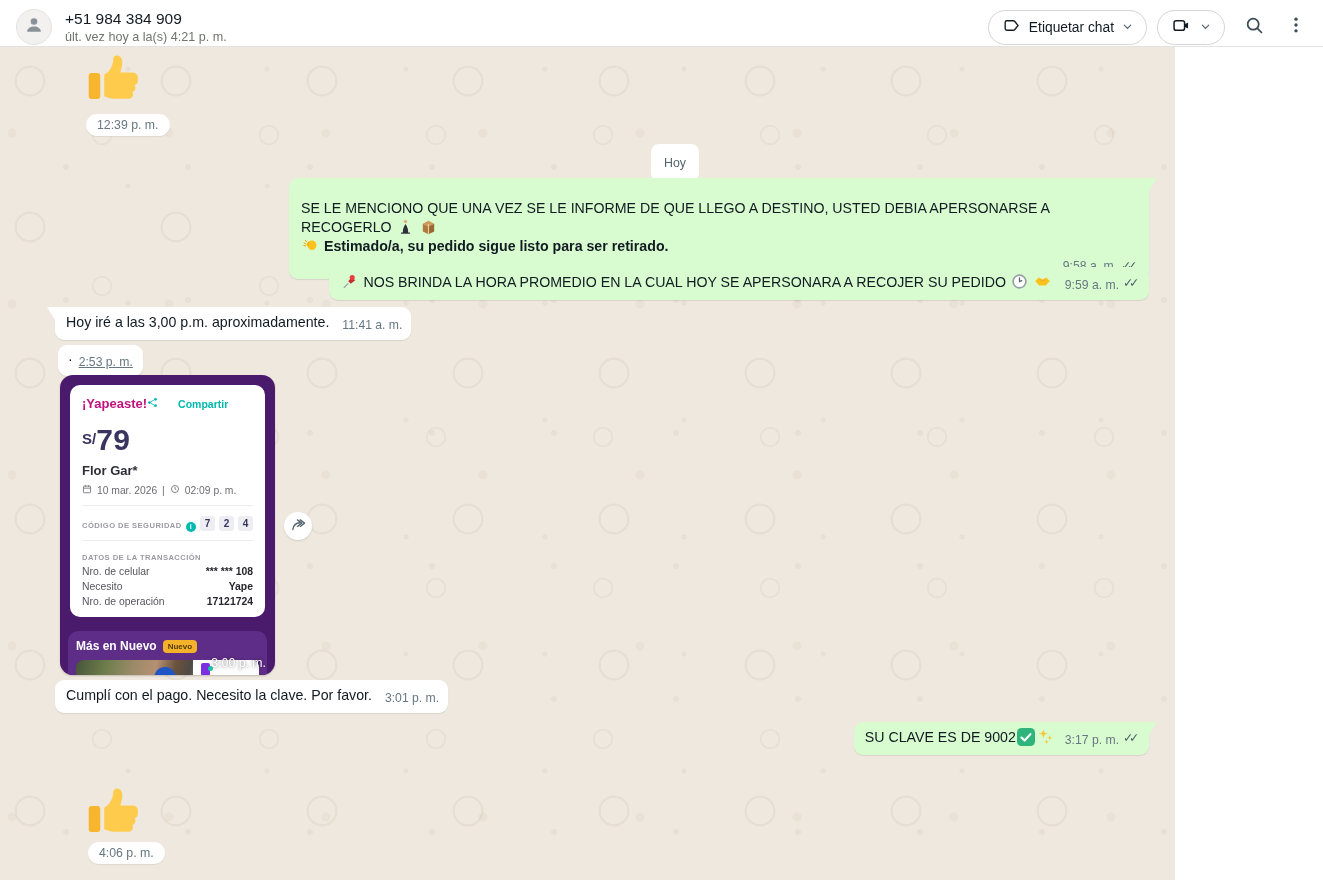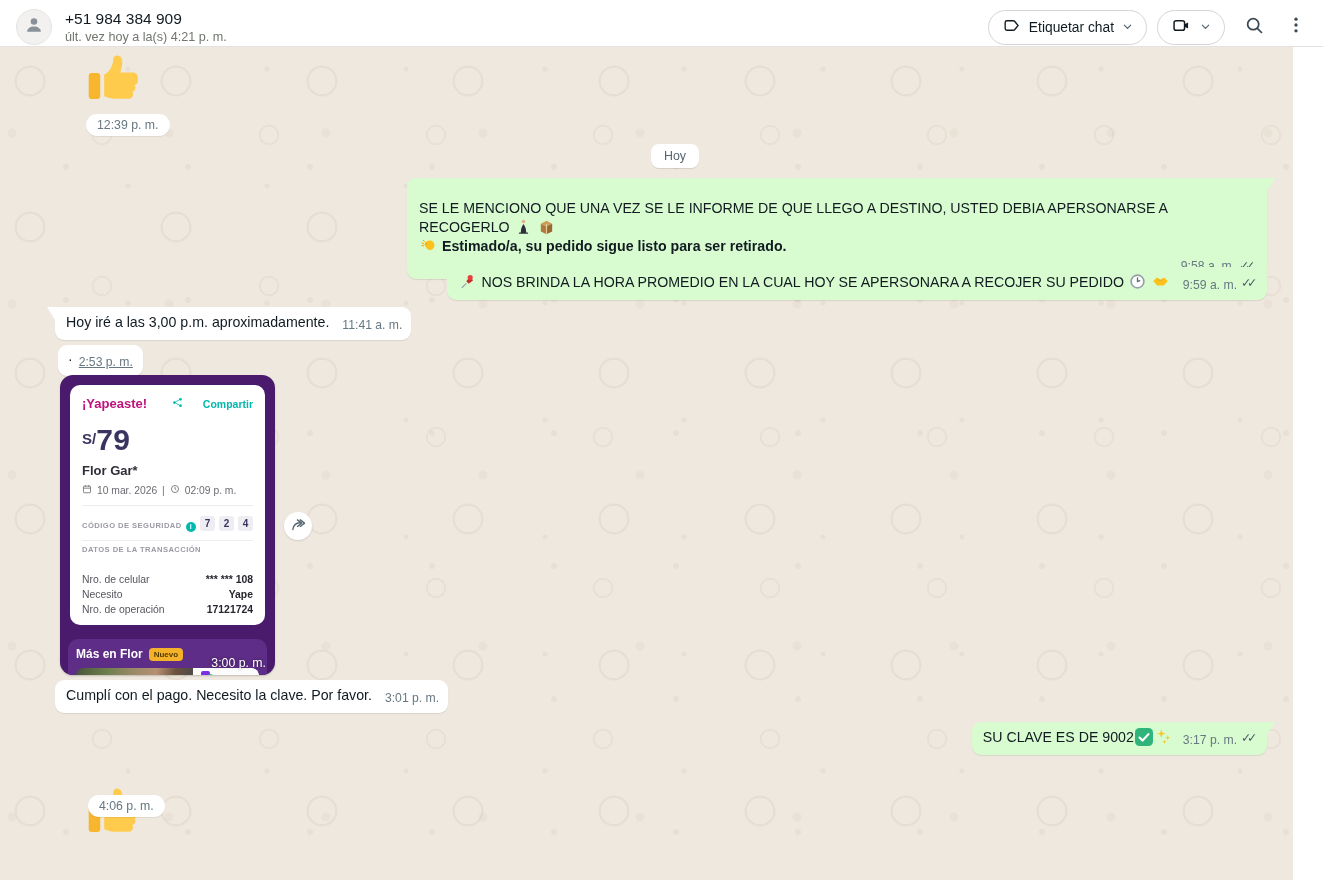--- a/index.html
+++ b/index.html
@@ -19,21 +19,21 @@
   .hdr-sub{ font-size:12.6px; color:#70766d; margin-top:2px; }
   .hdr-spacer{ flex:1; }
   .hdr-actions{ display:flex; align-items:center; gap:10px; }
   .pill-btn{ height:35px; border:1px solid #d7d5d3; border-radius:18px; background:#fff;
     display:flex; align-items:center; gap:8px; padding:0 13px; cursor:pointer; }
   .pill-btn .lbl{ font-size:13.8px; color:#111b21; white-space:nowrap; }
   .icon-btn{ width:38px; height:38px; display:flex; align-items:center; justify-content:center; cursor:pointer; border-radius:50%; }
 
   
   .chat-area{
-    position:absolute; top:47px; left:0; width:1293px; height:833px; overflow:hidden;
+    position:absolute; top:47px; left:0; width:1175px; height:833px; overflow:hidden;
     background-color:#efe8de;
     background-image:
       radial-gradient(circle at 30px 34px, transparent 13px, rgba(146,122,94,.085) 13.5px 15px, transparent 16px),
       radial-gradient(circle at 102px 88px, transparent 8px, rgba(146,122,94,.075) 8.5px 9.8px, transparent 10.6px),
       radial-gradient(circle at 66px 120px, rgba(146,122,94,.08) 2.6px, transparent 3.4px),
       radial-gradient(circle at 128px 22px, rgba(146,122,94,.08) 2.2px, transparent 3px),
       radial-gradient(circle at 12px 86px, rgba(146,122,94,.06) 4px, transparent 5px);
     background-size:146px 146px, 167px 151px, 122px 133px, 139px 117px, 157px 171px;
   }
 
@@ -54,46 +54,46 @@
   .ticks{ font-size:12.5px; color:#4a5d68; letter-spacing:-4.5px; margin-left:4px; padding-right:5px; font-style:italic;}
   .meta-row{ text-align:right; line-height:13px; margin-top:3px; }
   .wrapline{ white-space:normal; }
   b{ font-weight:bold; }
 
   .emj{ display:inline-block; width:17px; height:17px; vertical-align:-3px; margin:0 1px; }
   .emj svg{ width:100%; height:100%; display:block; }
 
   .time-pill{ position:absolute; background:#ffffff; border-radius:14px; padding:4px 11px;
     font-size:12.3px; color:#667781; box-shadow:0 1px 1px rgba(0,0,0,.07); white-space:nowrap;}
-  .date-pill{ position:absolute; background:#ffffff; border-radius:8px; padding:5px 13px;
+  .date-pill{ position:absolute; background:#ffffff; border-radius:8px; padding:12px 13px;
     font-size:12.4px; color:#54656f; box-shadow:0 1px .5px rgba(0,0,0,.1); }
   .sticker{ position:absolute; width:54px; height:54px; cursor:pointer; }
   .sticker svg{ width:100%; height:100%; }
 
   
   .yape-card{ position:absolute; left:60px; top:328px; width:215px; height:300px;
     background:#4a1a6d; border-radius:13px; overflow:hidden; box-shadow:0 1px 2px rgba(0,0,0,.2); cursor:pointer;}
   .y-white{ margin:10px 10px 0 10px; background:#fff; border-radius:10px; padding:11px 12px 10px 12px; }
-  .y-head{ display:flex; justify-content:space-between; align-items:center; }
+  .y-head{ display:flex; justify-content:flex-start; align-items:center; }
   .y-title{ color:#c0127c; font-weight:bold; font-size:13px; }
   .y-share{ display:flex; align-items:center; gap:20px; color:#00b9ad; font-size:10.5px; font-weight:bold; }
   .y-amount{ margin-top:12px; color:#3a3560; }
   .y-cur{ font-size:15px; font-weight:bold; vertical-align:6px; }
   .y-num{ font-size:30px; font-weight:bold; letter-spacing:.5px; }
   .y-name{ margin-top:6px; font-size:13px; font-weight:bold; color:#2f2f3a; }
   .y-date{ margin-top:6px; display:flex; align-items:center; gap:5px; font-size:10.3px; color:#6c6c74; }
   .y-div{ border-top:1px solid #ececf1; margin-top:9px; }
   .y-code{ display:flex; justify-content:space-between; align-items:center; margin-top:8px; }
   .y-smallcap{ font-size:7.6px; color:#9a9aa4; letter-spacing:.45px; font-weight:bold; }
   .y-info{ display:inline-flex; width:10px; height:10px; border-radius:50%; background:#00b9ad; color:#fff;
     font-size:7px; align-items:center; justify-content:center; font-weight:bold; margin-left:4px; vertical-align:-1px;}
   .y-digits{ display:flex; gap:4px; }
   .y-digit{ width:15px; height:15px; background:#ededf2; border-radius:3px; font-size:10px; font-weight:bold;
     color:#3a3560; display:flex; align-items:center; justify-content:center; }
-  .y-rows{ margin-top:20px; }
+  .y-rows{ margin-top:4px; }
   .y-row{ display:flex; justify-content:space-between; font-size:10.4px; margin-top:4px; color:#55555e; }
   .y-row .val{ font-weight:bold; color:#26262e; }
   .y-more{ margin:14px 8px 0 8px; background:#5e2d87; border-radius:10px; padding:8px 8px 0 8px; }
   .y-more-head{ display:flex; align-items:center; gap:6px; }
   .y-more-title{ color:#fff; font-size:12px; font-weight:bold; }
   .y-badge{ background:#f3b229; color:#553a00; font-size:8px; font-weight:bold; border-radius:4px; padding:2px 5px; }
   .y-banner{ position:relative; margin-top:7px; height:46px; border-radius:8px 8px 0 0; overflow:hidden;
     background:linear-gradient(103deg,#46543a 0%,#6d7e4b 16%,#9a8a68 30%,#b59073 42%,#6b523d 52%,#4f4a44 60%,#97a08c 70%,#d9d5cc 80%,#f2f0ec 100%); }
   .logo-circle{ position:absolute; border-radius:50%; color:#fff; font-weight:bold;
     display:flex; align-items:center; justify-content:center; }
@@ -299,39 +299,39 @@
         <span>
           <span class="y-smallcap">CÓDIGO DE SEGURIDAD</span><span class="y-info">i</span>
         </span>
         <span class="y-digits">
           <span class="y-digit">7</span>
           <span class="y-digit">2</span>
           <span class="y-digit">4</span>
         </span>
       </div>
       <div class="y-div" style="margin-top:8px;"></div>
-      <div class="y-smallcap" style="margin-top:4px;">DATOS DE LA TRANSACCIÓN</div>
+      <div class="y-smallcap" style="margin-top:12px;">DATOS DE LA TRANSACCIÓN</div>
       <div class="y-rows">
         <div class="y-row">
           <span>Nro. de celular</span>
           <span class="val">*** *** 108</span>
         </div>
         <div class="y-row">
           <span>Necesito</span>
           <span class="val">Yape</span>
         </div>
         <div class="y-row">
           <span>Nro. de operación</span>
           <span class="val">17121724</span>
         </div>
       </div>
     </div>
     <div class="y-more">
       <div class="y-more-head">
-        <span class="y-more-title">Más en Flor</span>
+        <span class="y-more-title">Más en Nuevo</span>
         <span class="y-badge">Nuevo</span>
       </div>
       <div class="y-banner">
         <span class="logo-circle" style="left:16px; top:17px; width:19px; height:19px; background:#28b2e8; font-size:10px;">M</span>
         <span class="logo-circle" style="left:78px; top:7px; width:22px; height:22px; background:#1f55c4; font-size:11px;">e</span>
         <div class="y-panel">
           <div class="y-phone"></div>
           <div class="y-q">¿Sin megas?</div>
 
         </div>
@@ -372,17 +372,17 @@
   </div>
 
   <div class="sticker" style="left:86px; top:737px;">
     <span>
       <svg viewBox="0 0 36 36">
           <path fill="#FFCB4C" d="M34.6 17.8c0-1.9-1.55-3.4-3.45-3.4h-8.3c.85-2.4 1.35-5.1 1.35-7 0-3-1.85-4.4-3.4-4.4-1.55 0-2.65 1-2.65 2.55 0 4.4-2.75 8.6-6 10.3v14.3c2.25 1 5.5 1.75 9.3 1.75h6.95c1.65 0 3-1.35 3-3 0-.6-.18-1.15-.48-1.62 1.18-.4 2.03-1.5 2.03-2.83 0-.6-.18-1.15-.48-1.62 1.2-.4 2.13-1.55 2.13-3z"></path>
           <path fill="#F8B52E" d="M3.6 14.6h4.1c1 0 1.8.8 1.8 1.8v13.8c0 1-.8 1.8-1.8 1.8H3.6c-1 0-1.8-.8-1.8-1.8V16.4c0-1 .8-1.8 1.8-1.8z"></path>
         </svg>
     </span>
   </div>
-  <div class="time-pill" style="left:88px; top:748px;">
+  <div class="time-pill" style="left:88px; top:795px;">
     <span>4:06 p. m.</span>
   </div>
 
 </div>
 
 </body></html>

